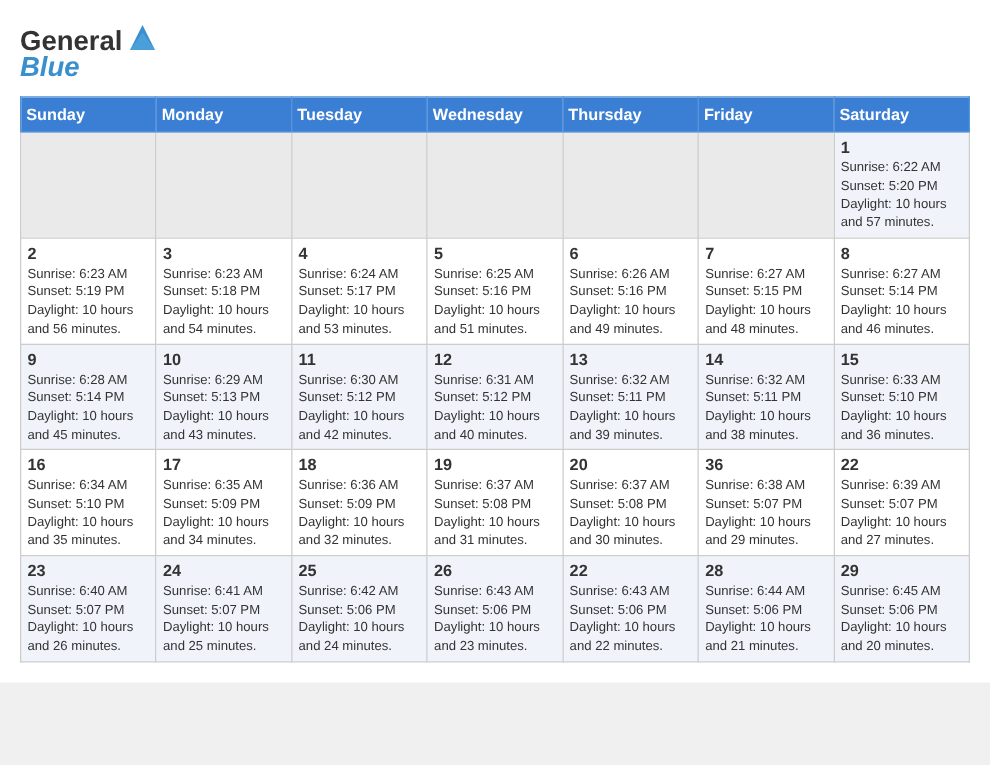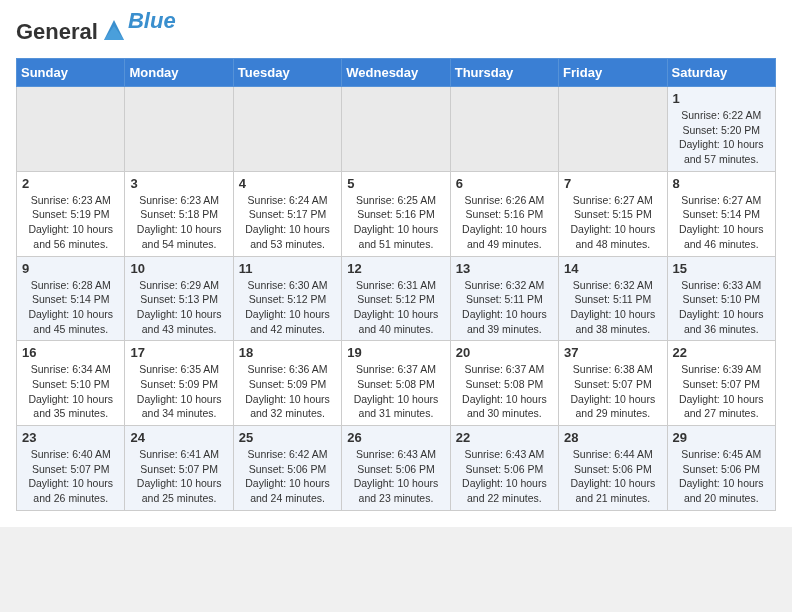--- a/index.html
+++ b/index.html
@@ -15,21 +15,21 @@
       padding: 16px 16px 16px 16px;
     }
     .header {
       display: flex;
       align-items: flex-start;
       justify-content: space-between;
       margin-bottom: 10px;
     }
     .logo {
       display: flex;
-      flex-direction: row;
+      flex-direction: column;
       align-items: flex-start;
     }
     .logo-text {
       font-size: 22px;
       font-weight: bold;
       color: #333;
       line-height: 1;
     }
     .title-block {
       text-align: right;
@@ -76,21 +76,20 @@
       font-size: 13px;
       font-weight: bold;
       color: #333;
       display: block;
       margin-bottom: 2px;
     }
     .day-info {
       font-size: 10.5px;
       line-height: 1.4;
       color: #333;
-      text-align: center;
     }
     .row-alt td {
       background: #f0f4fa;
     }
     .row-alt td.empty {
       background: #eaeaea;
     }
   </style>
 </head>
 <body>
@@ -256,21 +255,21 @@
 Sunset: 5:08 PM
 Daylight: 10 hours and 31 minutes.</div>
           </td>
           <td>
             <span class="day-number">20</span>
             <div class="day-info">Sunrise: 6:37 AM
 Sunset: 5:08 PM
 Daylight: 10 hours and 30 minutes.</div>
           </td>
           <td>
-            <span class="day-number">37</span>
+            <span class="day-number">36</span>
             <div class="day-info">Sunrise: 6:38 AM
 Sunset: 5:07 PM
 Daylight: 10 hours and 29 minutes.</div>
           </td>
           <td>
             <span class="day-number">22</span>
             <div class="day-info">Sunrise: 6:39 AM
 Sunset: 5:07 PM
 Daylight: 10 hours and 27 minutes.</div>
           </td>

